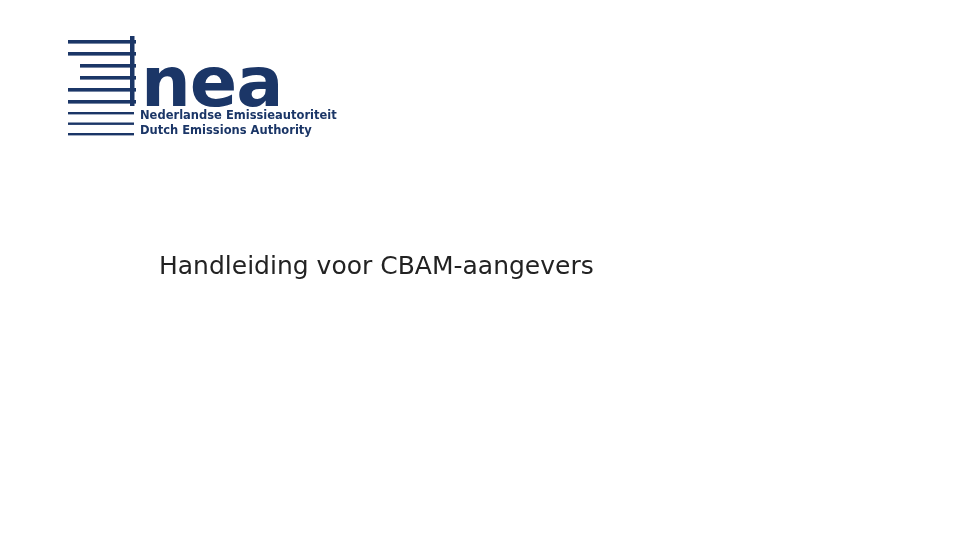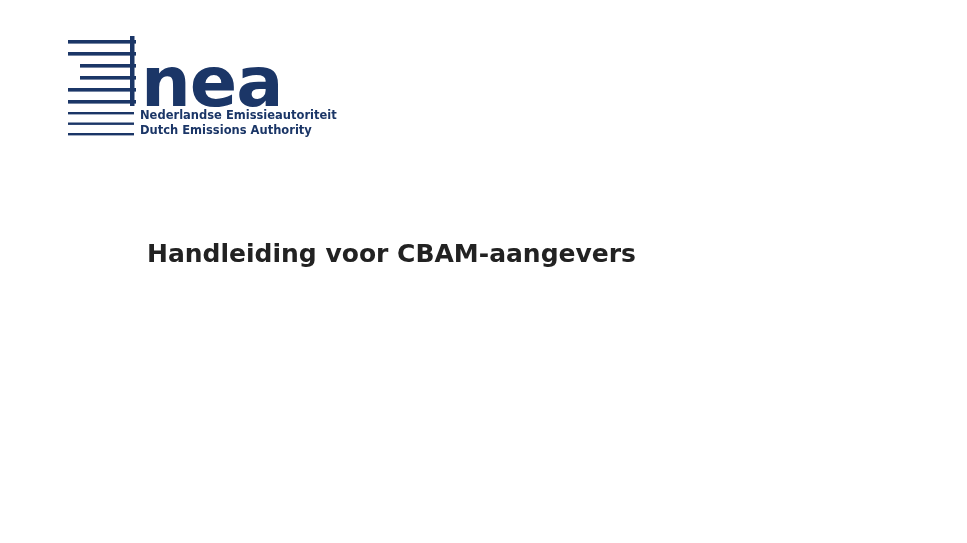--- a/index.html
+++ b/index.html
@@ -46,24 +46,24 @@
     font-weight: bold;
     color: #000000;
     letter-spacing: 0.1px;
     line-height: 1.25;
     margin: 0 0 8px 0;
     white-space: nowrap;
   }
   .doc-subtitle {
     font-family: "DejaVu Sans", sans-serif;
     font-size: 25px;
-    font-weight: bold;
+    font-weight: normal;
     color: #222222;
     line-height: 1.25;
-    margin: 0;
+    margin: 12px;
     white-space: nowrap;
   }
 </style>
 </head>
 <body>
 
 <div class="page">
 
   <div class="logo">
     <svg width="310" height="110" viewBox="0 0 310 110" xmlns="http://www.w3.org/2000/svg">

